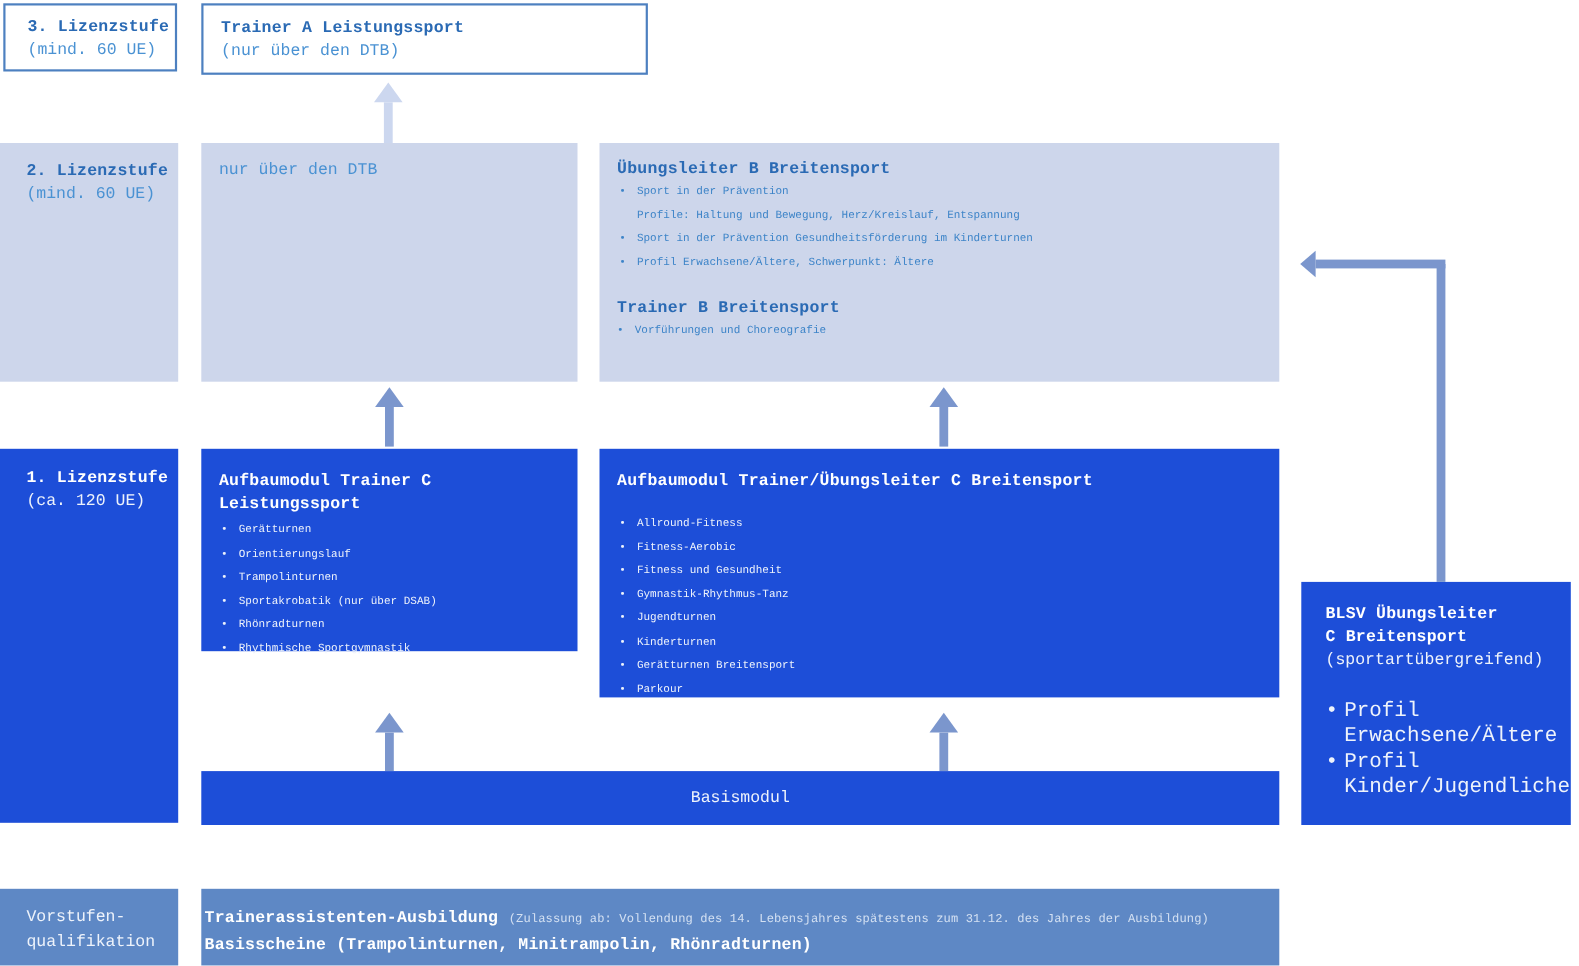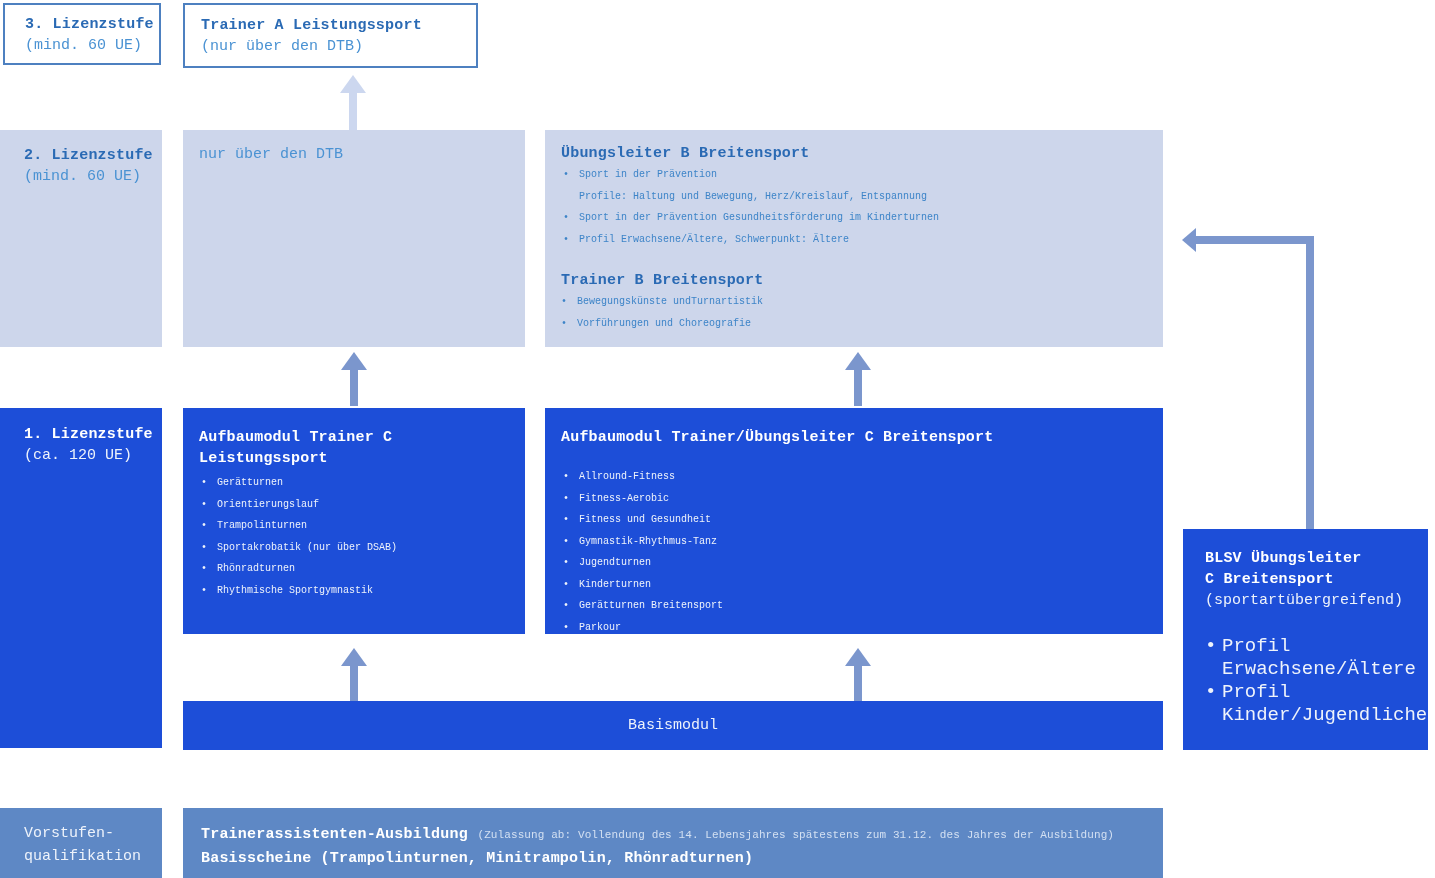--- a/index.html
+++ b/index.html
@@ -44,21 +44,21 @@
 </head>
 <body>
 
 <div class="canvas">
 
   <div class="box outline" style="left:3px;top:3px;width:158px;height:62px;padding:9px 0 0 20px;">
     <div class="t-dark">3. Lizenzstufe</div>
     <div class="t-mid">(mind. 60 UE)</div>
   </div>
 
-  <div class="box outline" style="left:183px;top:3px;width:295px;height:65px;padding:10px 0 0 16px;">
+  <div class="box outline" style="left:183px;top:3px;width:406px;height:65px;padding:10px 0 0 16px;">
     <div class="t-dark">Trainer A Leistungssport</div>
     <div class="t-mid">(nur über den DTB)</div>
   </div>
 
   <div class="arr" style="--c:#ccd7ef;left:340px;top:75px;height:55px;width:26px;">
     <div class="head"></div>
     <div class="shaft"></div>
   </div>
 
   <div class="box lightbox" style="left:0;top:130px;width:162px;height:217px;padding:15px 0 0 24px;">
@@ -70,39 +70,38 @@
     <div class="t-mid">nur über den DTB</div>
   </div>
 
   <div class="box lightbox" style="left:545px;top:130px;width:618px;height:217px;padding:13px 0 0 16px;">
     <div class="t-dark">Übungsleiter B Breitensport</div>
     <div class="li blue-li">Sport in der Prävention</div>
     <div class="li cont blue-li">Profile: Haltung und Bewegung, Herz/Kreislauf, Entspannung</div>
     <div class="li blue-li">Sport in der Prävention Gesundheitsförderung im Kinderturnen</div>
     <div class="li blue-li">Profil Erwachsene/Ältere, Schwerpunkt: Ältere</div>
     <div class="t-dark" style="margin-top:20px;">Trainer B Breitensport</div>
-    <div class="li li2 blue-li">Bewegungskünste undTurnartistik</div>
     <div class="li li2 blue-li">Vorführungen und Choreografie</div>
   </div>
 
   <div class="arr" style="--c:#7b96cd;left:341px;top:352px;height:54px;width:26px;">
     <div class="head"></div>
     <div class="shaft"></div>
   </div>
   <div class="arr" style="--c:#7b96cd;left:845px;top:352px;height:54px;width:26px;">
     <div class="head"></div>
     <div class="shaft"></div>
   </div>
 
   <div class="box midbox" style="left:0;top:408px;width:162px;height:340px;padding:16px 0 0 24px;">
     <div class="t-white-b">1. Lizenzstufe</div>
     <div class="t-white">(ca. 120 UE)</div>
   </div>
 
-  <div class="box midbox" style="left:183px;top:408px;width:342px;height:226px;padding:19px 0 0 16px;">
+  <div class="box midbox" style="left:183px;top:408px;width:342px;height:184px;padding:19px 0 0 16px;">
     <div class="t-white-b">Aufbaumodul Trainer C Leistungssport</div>
     <div class="list">
       <div class="li white-li">Gerätturnen</div>
       <div class="li white-li">Orientierungslauf</div>
       <div class="li white-li">Trampolinturnen</div>
       <div class="li white-li">Sportakrobatik (nur über DSAB)</div>
       <div class="li white-li">Rhönradturnen</div>
       <div class="li white-li">Rhythmische Sportgymnastik</div>
     </div>
   </div>
@@ -152,21 +151,21 @@
 
   <div class="lseg" style="left:1306px;top:240px;width:8px;height:289px;"></div>
   <div class="lseg" style="left:1196px;top:236px;width:118px;height:8px;"></div>
   <div class="lhead" style="left:1182px;top:228px;"></div>
 
   <div class="box darkbox" style="left:0;top:808px;width:162px;height:70px;padding:14px 0 0 24px;">
     <div class="t-white" style="line-height:23px;">Vorstufen-</div>
     <div class="t-white" style="line-height:23px;">qualifikation</div>
   </div>
 
-  <div class="box darkbox" style="left:183px;top:808px;width:980px;height:70px;padding:14px 0 0 18px;">
+  <div class="box darkbox" style="left:183px;top:808px;width:980px;height:70px;padding:14px 0 0 3px;">
     <div style="line-height:24px;">
       <span class="t-white-b">Trainerassistenten-Ausbildung</span>
       <span class="t-note">(Zulassung ab: Vollendung des 14. Lebensjahres spätestens zum 31.12. des Jahres der Ausbildung)</span>
     </div>
     <div class="t-white-b" style="line-height:24px;">Basisscheine (Trampolinturnen, Minitrampolin, Rhönradturnen)</div>
   </div>
 
 </div>
 
 </body></html>

